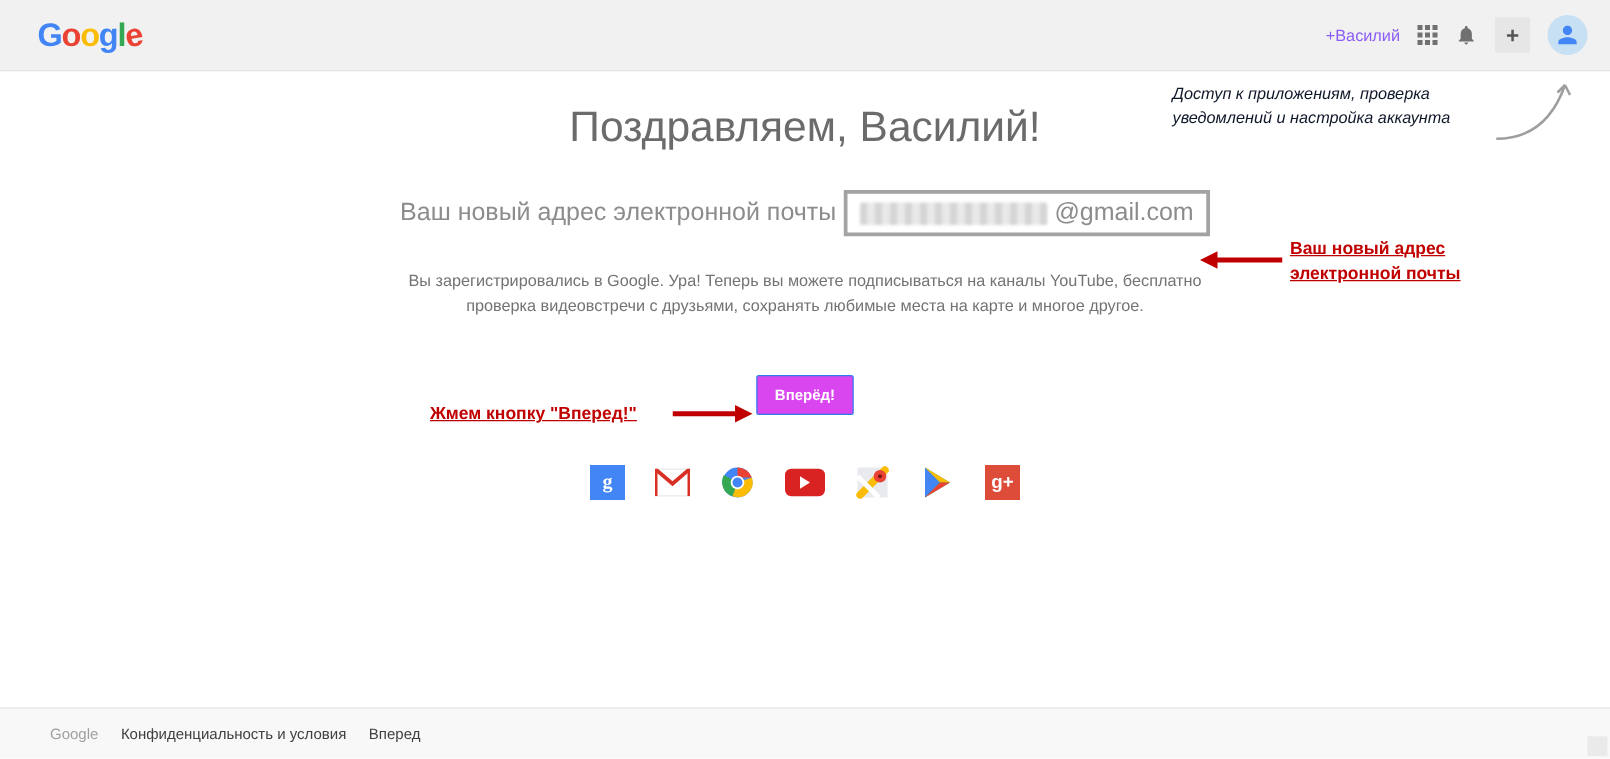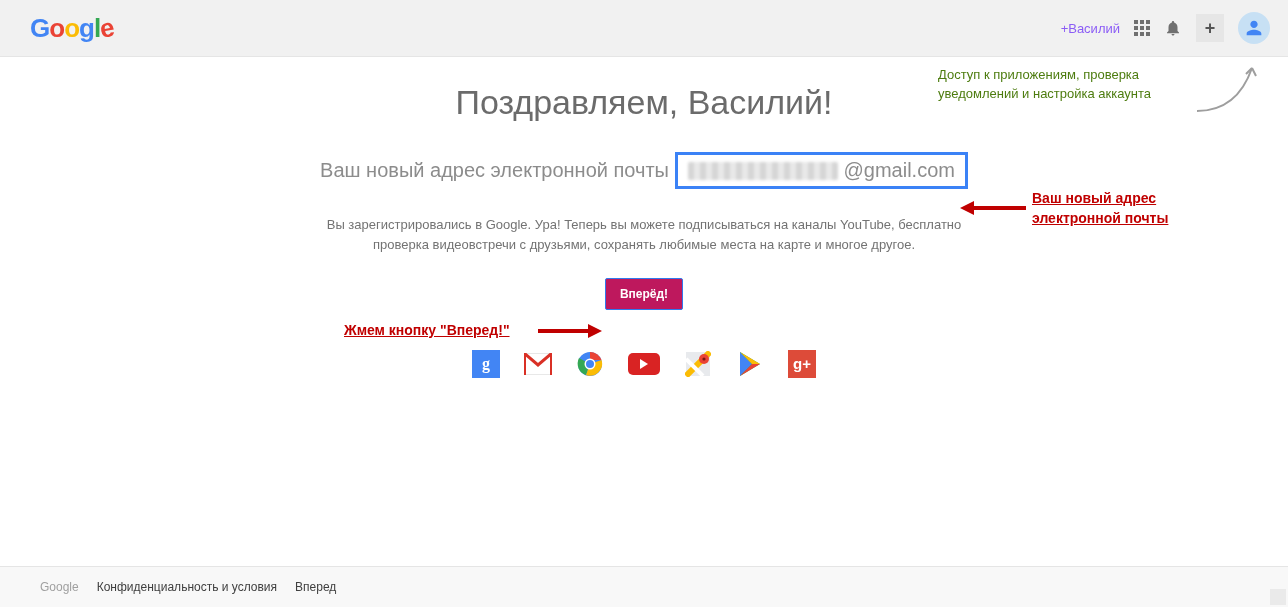--- a/index.html
+++ b/index.html
@@ -63,21 +63,22 @@
     display:flex; align-items:center; justify-content:center;
   }
   .avatar svg { width:22px; height:22px; fill:#4285F4; }
 
   
   .hint-box {
     position:absolute;
     top:66px;
     right:90px;
     width:260px;
-    color:#4d7c0f;
+    color:#0f172a;
+    font-style: italic;
     font-size:13px;
     line-height:1.45;
     text-align:left;
   }
   .hint-arrow {
     position:absolute;
     top:56px;
     right:26px;
     width:70px;
     height:60px;
@@ -97,21 +98,21 @@
   }
   .email-row {
     display:flex;
     align-items:center;
     justify-content:center;
     gap:0;
     font-size:20px;
     color:#8c8c8c;
   }
   .email-box {
-    border:3px solid #3b82f6;
+    border:3px solid #a3a3a3;
     padding:4px 10px;
     display:inline-flex;
     align-items:center;
     gap:6px;
     color:#8c8c8c;
   }
   .email-blur {
     display:inline-block;
     width:150px;
     height:18px;
@@ -122,28 +123,28 @@
   .desc {
     color:#737373;
     font-size:13px;
     line-height:1.5;
     margin: 26px auto 0 auto;
     max-width: 720px;
   }
 
   .forward-btn {
     display:inline-block;
-    background:#be185d;
+    background:#d946ef;
     color:#fff;
     font-size:12px;
     font-weight:bold;
     padding:8px 14px;
     border:1px solid #3079ed;
     border-radius:2px;
-    margin-top: 24px;
+    margin-top: 46px;
     cursor:pointer;
   }
 
   
   .icons-row {
     margin-top: 40px;
     display:flex;
     justify-content:center;
     gap:24px;
     align-items:center;

